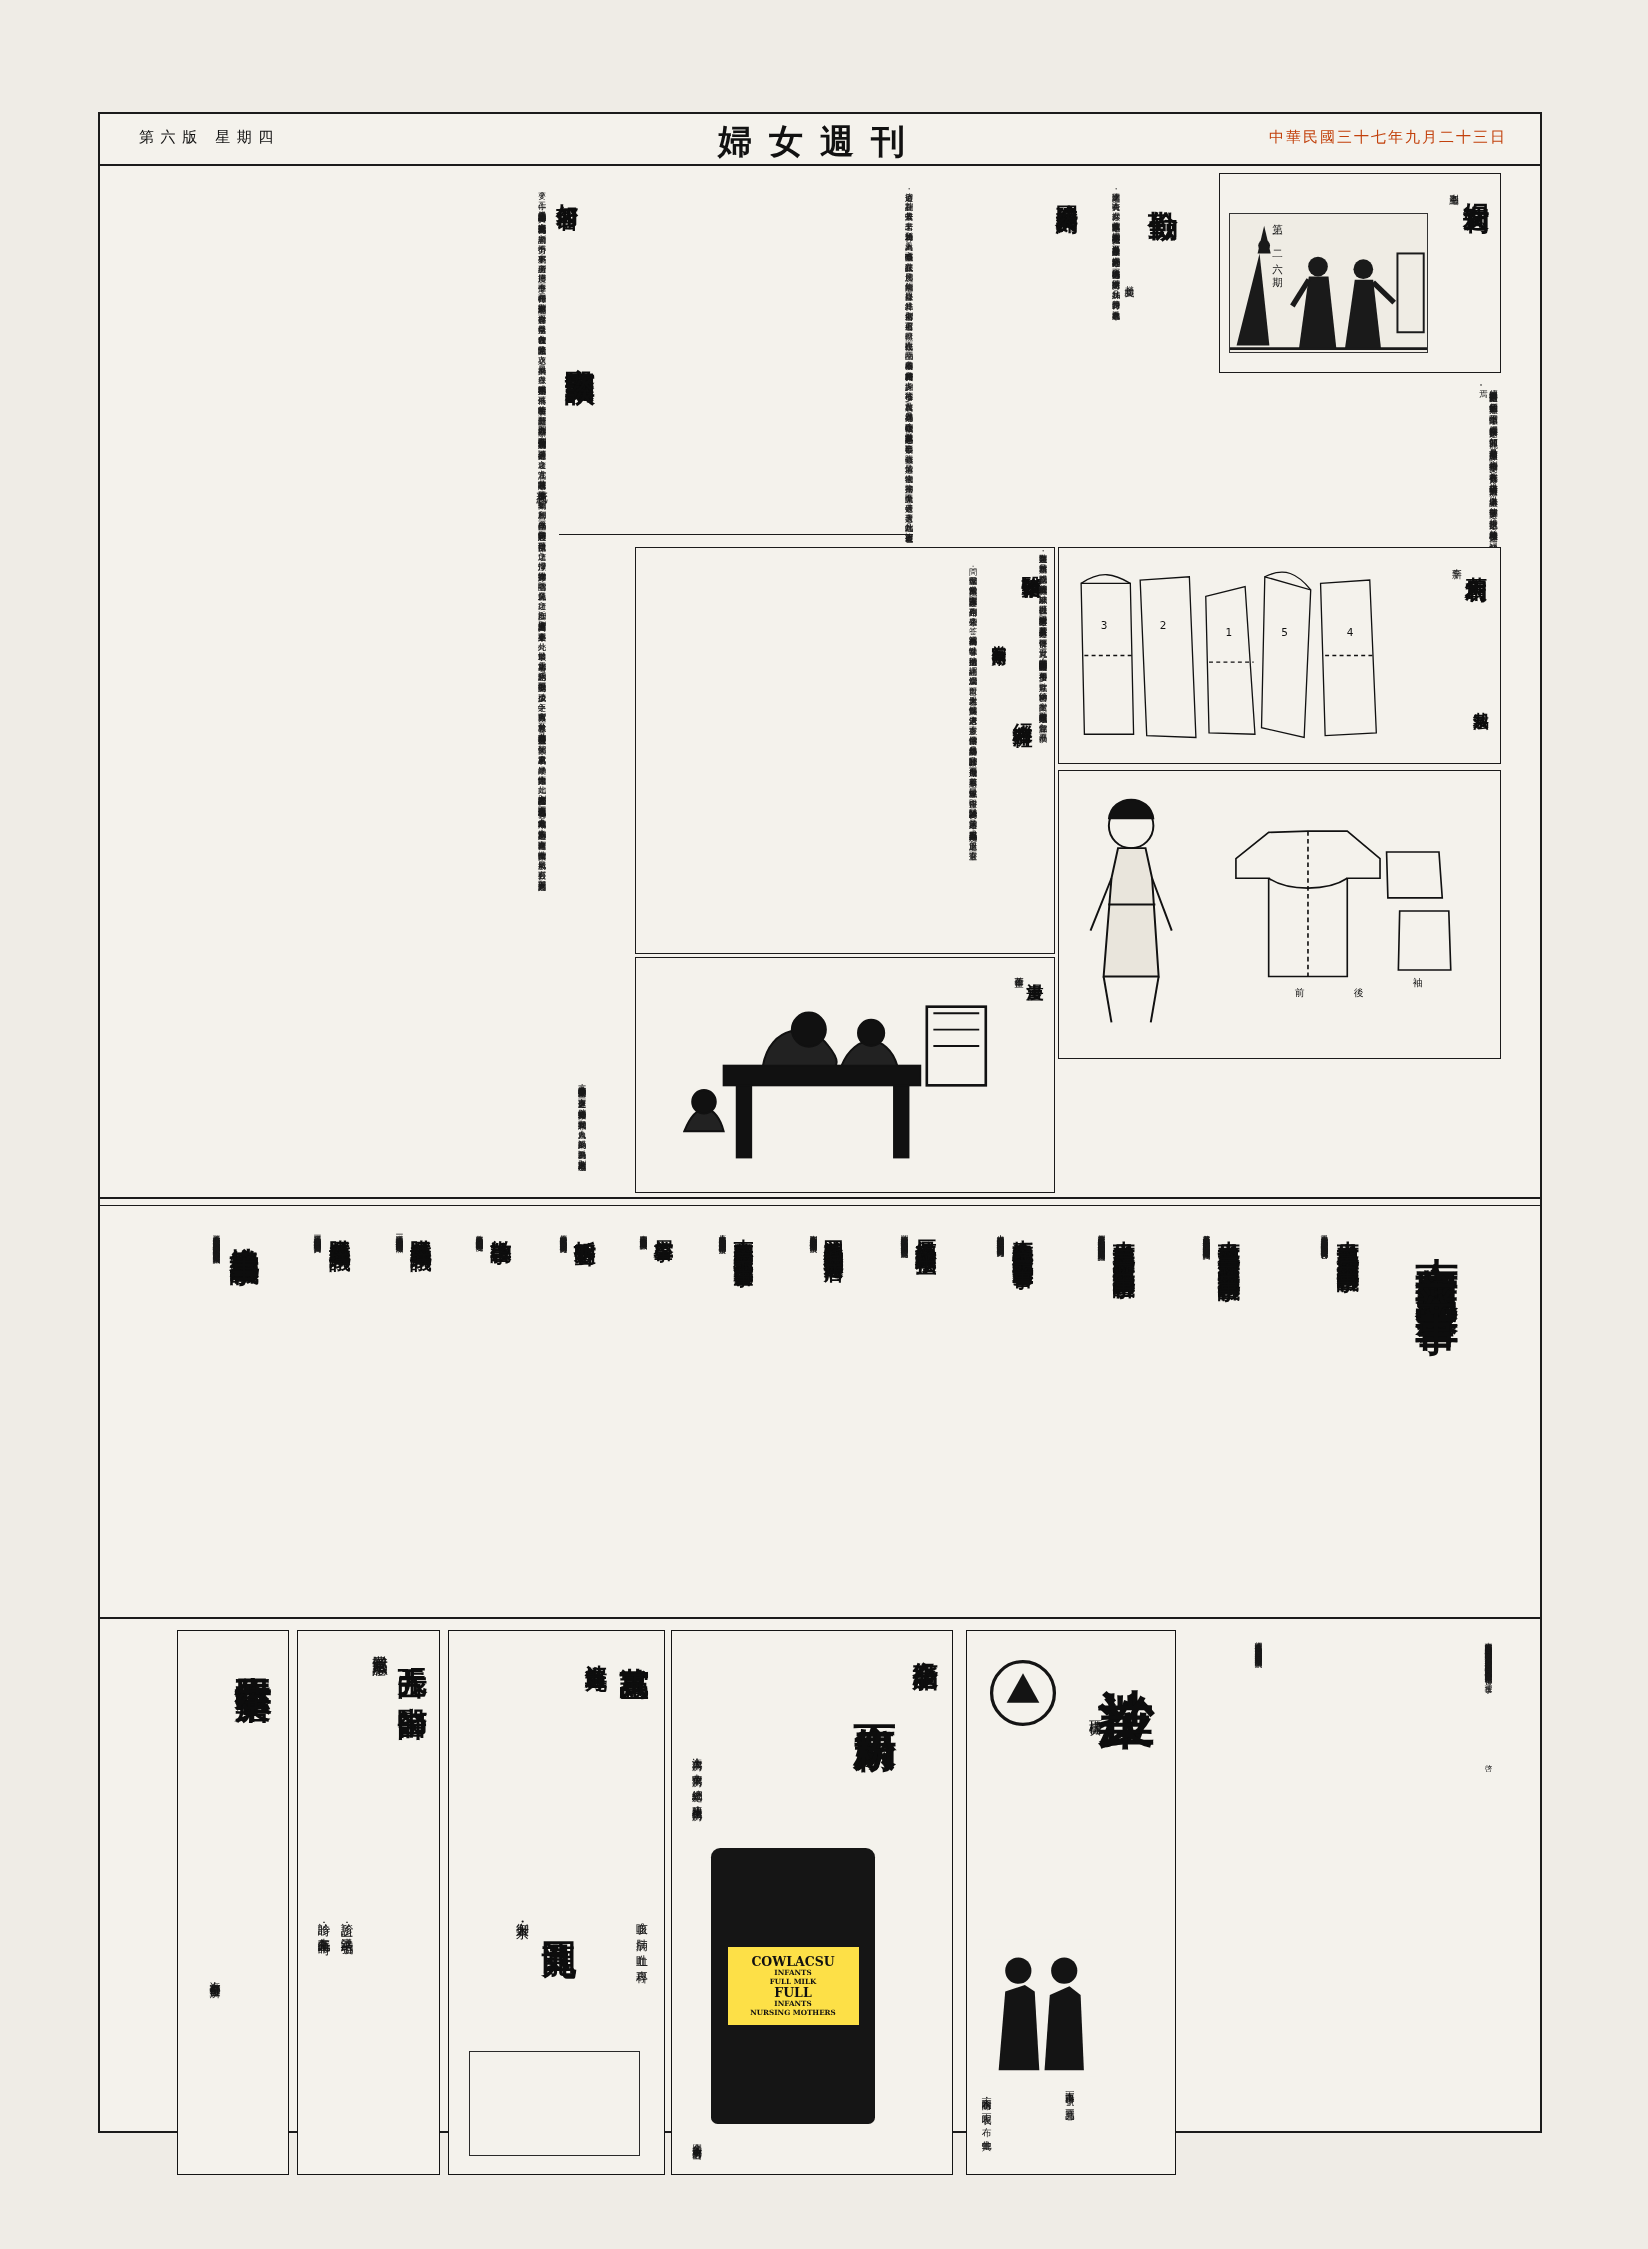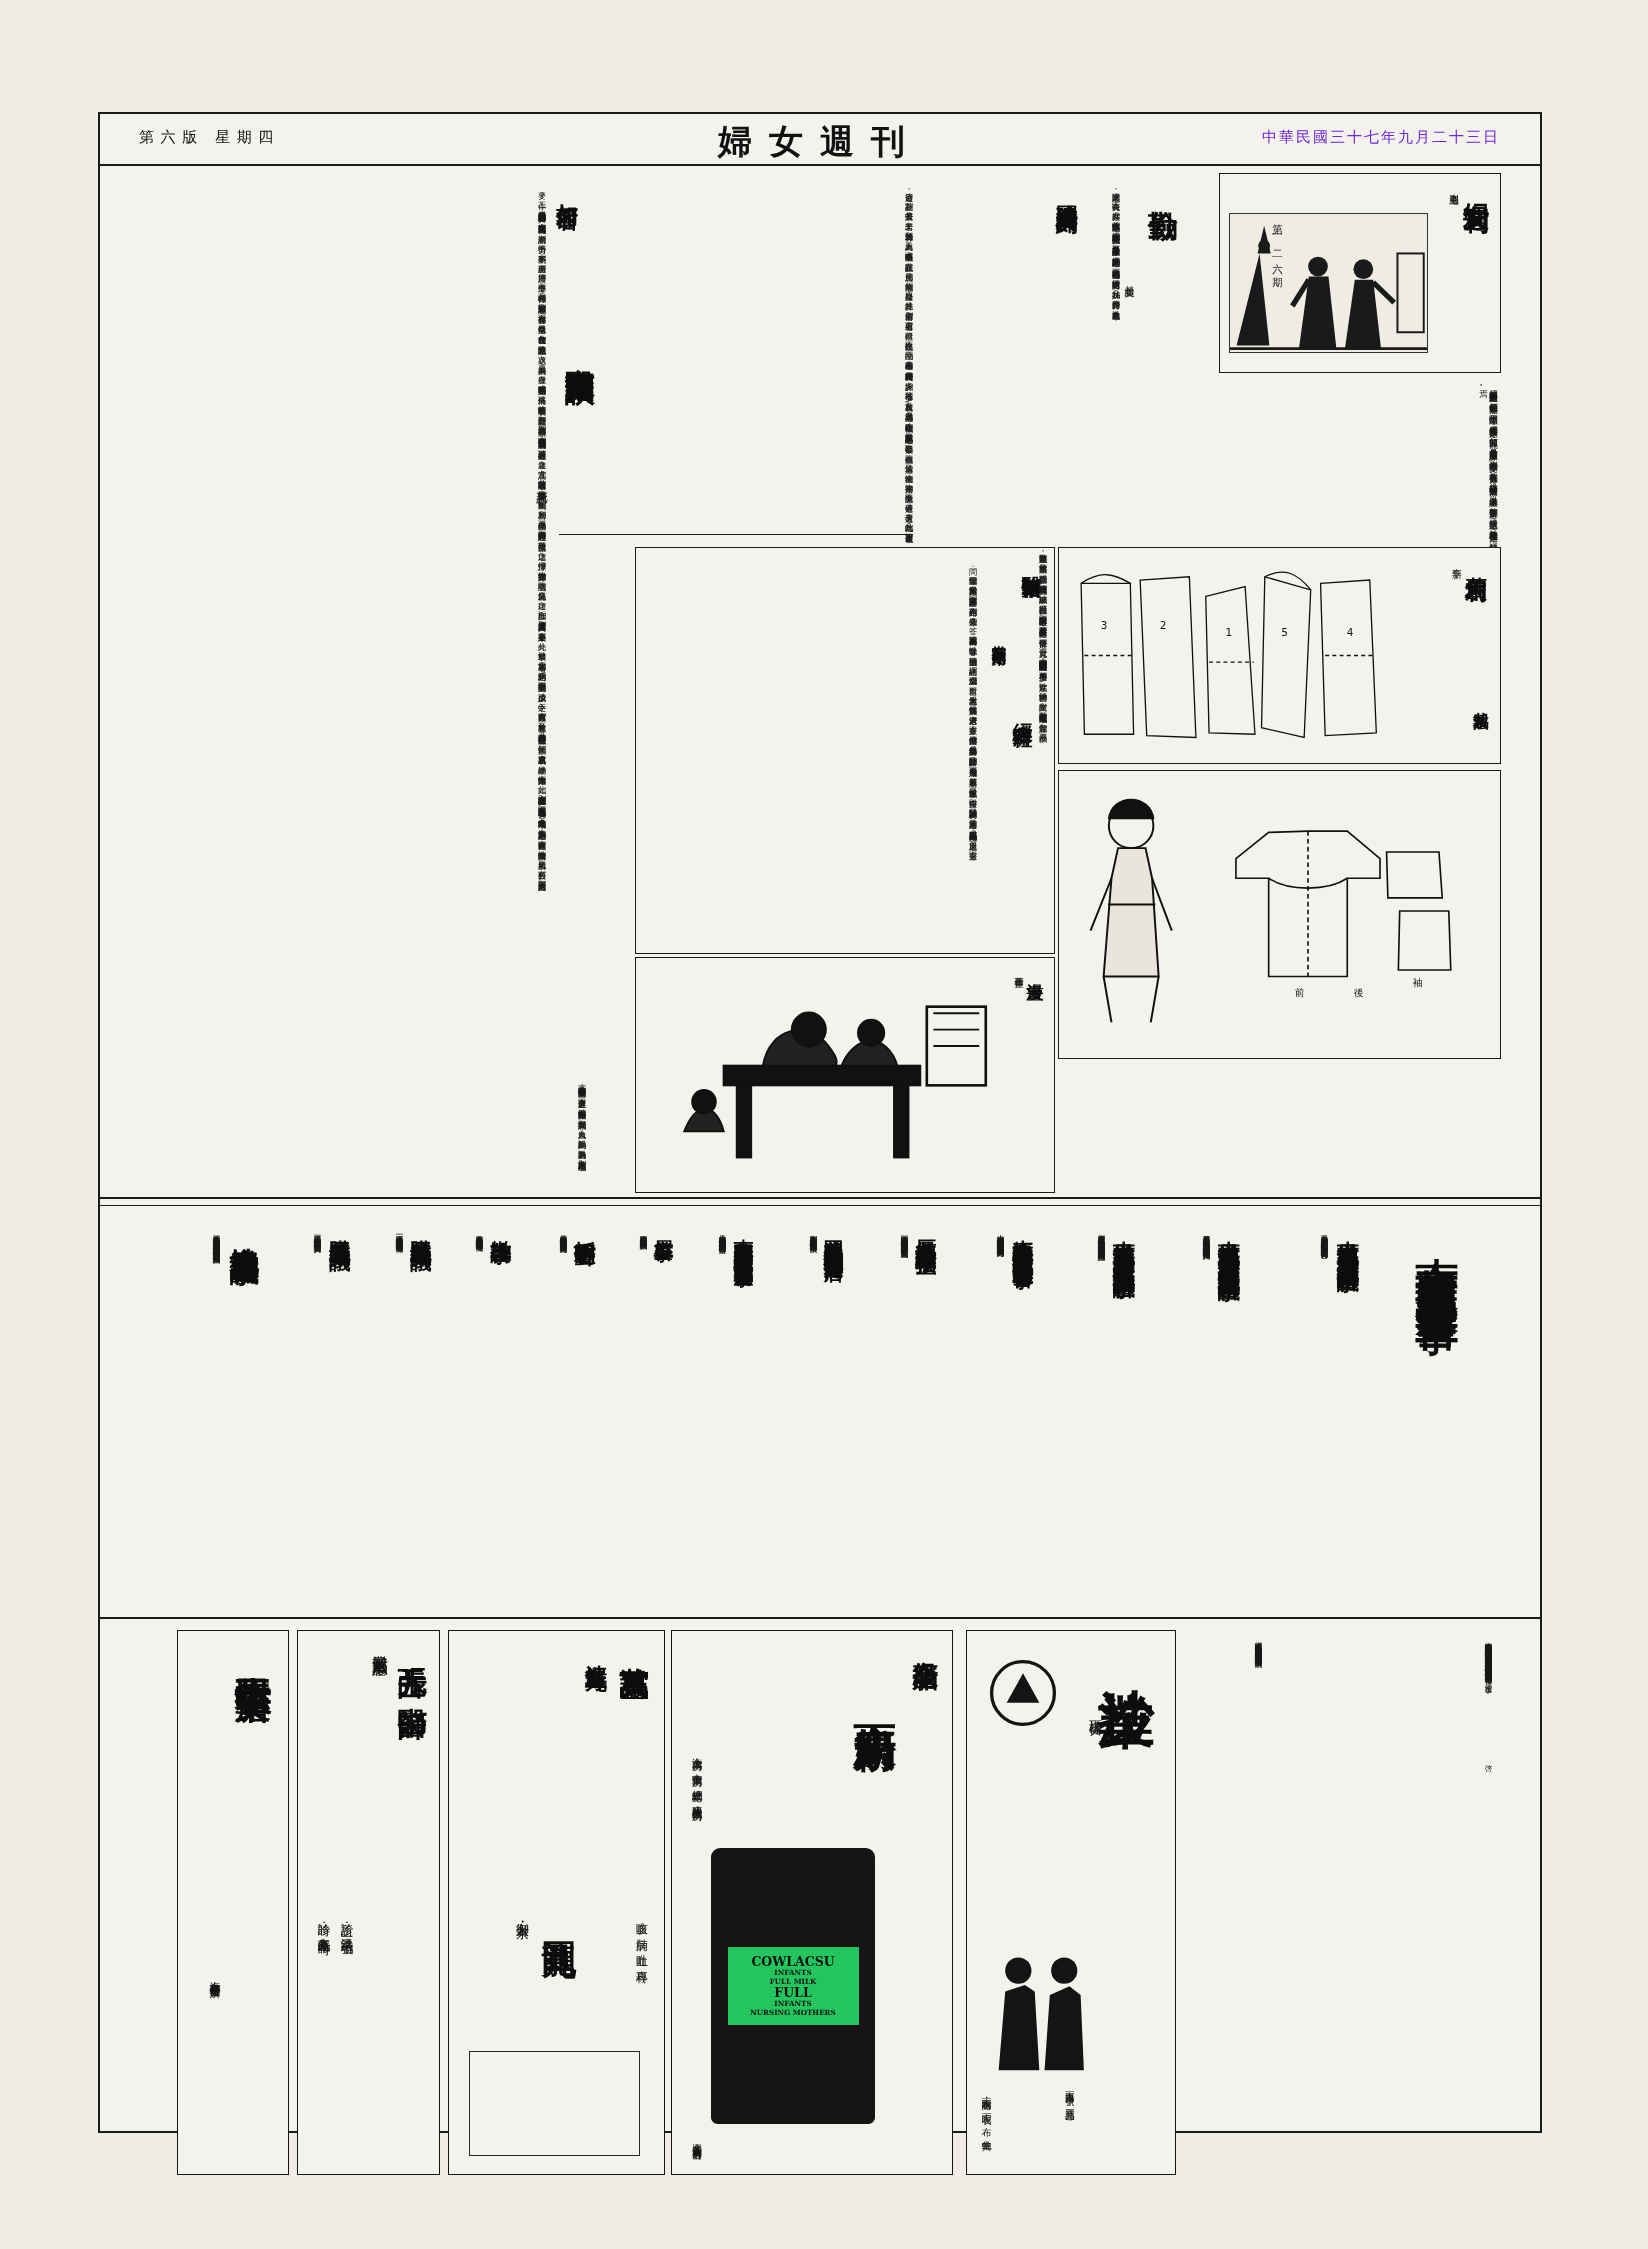--- a/index.html
+++ b/index.html
@@ -20,21 +20,21 @@
   }
 
   
   .masthead{position:absolute;left:0;top:0;width:100%;height:52px;}
   .mast-title{
     position:absolute;left:50%;transform:translateX(-50%);top:5.2px;
     font-size:34px;font-weight:bold;letter-spacing:17px;color:#111;
     font-family:"DejaVu Serif","Liberation Serif",serif;
   }
   .mast-left{position:absolute;left:39px;top:14.4px;font-size:15px;letter-spacing:6.6px;color:#111;}
-  .mast-right{position:absolute;right:40px;top:14.4px;font-size:15px;letter-spacing:2px;color:#6d28d9;margin-left:25px;}
+  .mast-right{position:absolute;right:33px;top:14.4px;font-size:15px;letter-spacing:2px;color:#c2410c;margin-left:25px;}
   .mast-rule{position:absolute;left:0;top:50px;width:100%;border-top:2px solid #1b1b1b;}
 
   
   .box{position:absolute;border:1.3px solid #1b1b1b;box-sizing:border-box;background:#f4f2ec;}
   .thinbox{position:absolute;border:0.7px solid #2a2a2a;box-sizing:border-box;}
   .rule-h{position:absolute;border-top:1.3px solid #1b1b1b;}
 
   
   .bodycol{
     position:absolute;writing-mode:vertical-rl;text-orientation:upright;
@@ -54,21 +54,21 @@
   .illus{position:absolute;background:#efece4;border:0.7px solid #333;overflow:hidden;}
 
   
   .adbox{position:absolute;border:1.3px solid #141414;box-sizing:border-box;background:#f4f2ec;}
 
   .milkcan{
     position:absolute;background:#151515;border-radius:9.2px 9.2px 6.6px 6.6px;
     display:flex;align-items:center;justify-content:center;
   }
   .milk-label{
-    background:#22c55e;color:#111;font-family:"DejaVu Serif","Liberation Serif",serif;
+    background:#fde047;color:#111;font-family:"DejaVu Serif","Liberation Serif",serif;
     text-align:center;line-height:1.15;font-weight:bold;
   }
 
   .tiny{font-size:7.2px;}
 </style>
 </head>
 <body>
 
 <div class="page">
  <div class="paper">

